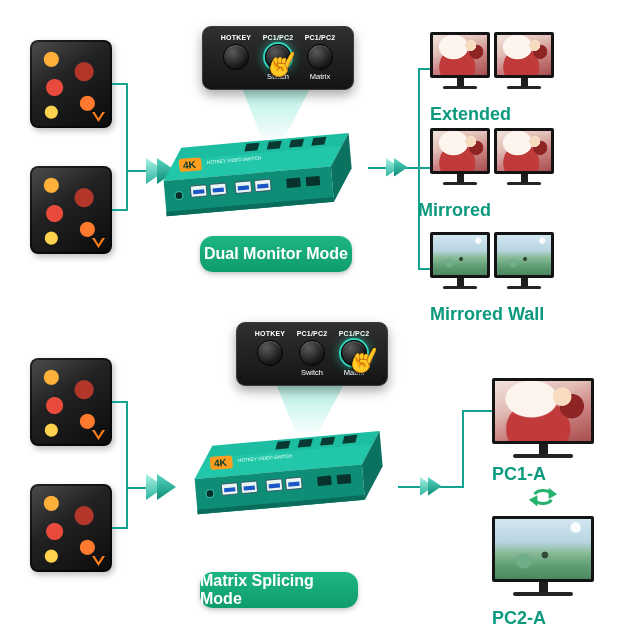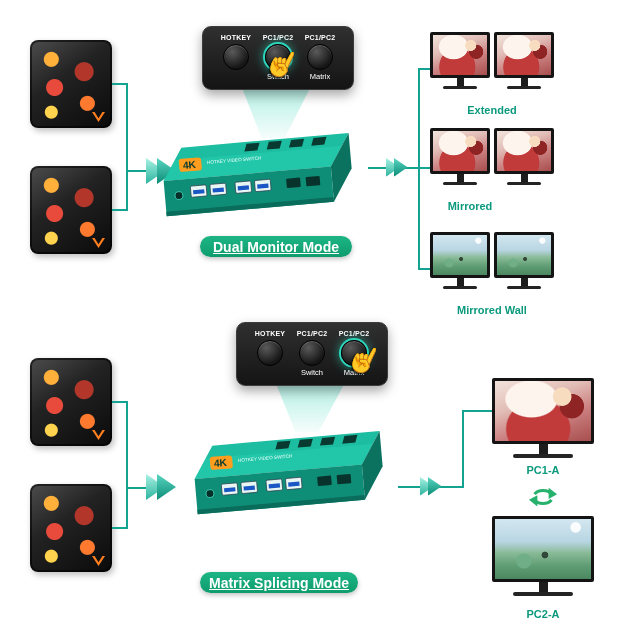--- a/index.html
+++ b/index.html
@@ -30,41 +30,41 @@
     display:flex;justify-content:space-between;padding:7px 12px 3px;box-sizing:border-box;z-index:5;}
   .co-col{display:flex;flex-direction:column;align-items:center;width:48px;}
   .co-label{font-size:7px;font-weight:bold;color:#fff;white-space:nowrap;letter-spacing:.2px;}
   .co-btn{width:24px;height:24px;border-radius:50%;margin-top:3px;border:1px solid #000;
     background:radial-gradient(circle at 35% 28%,#5a5a5a,#161616 70%);
     box-shadow:inset 0 1px 1px rgba(255,255,255,.22);}
   .co-btn.active{box-shadow:0 0 0 2px rgba(45,226,197,.9),0 0 10px 3px rgba(45,226,197,.45),inset 0 1px 1px rgba(255,255,255,.22);}
   .co-sub{font-size:7.5px;color:#fff;margin-top:2px;}
   .hand{position:absolute;font-size:27px;line-height:1;color:#fff;transform:rotate(26deg);
     text-shadow:0 1px 2px rgba(0,0,0,.9);z-index:6;}
-  .mode-pill{position:absolute;height:21px;border-radius:13px;color:#fff;font-weight:bold;font-size:14px;
+  .mode-pill{position:absolute;height:36px;border-radius:13px;color:#fff;font-weight:bold;font-size:16px;
     display:flex;align-items:center;justify-content:center;
-    background:linear-gradient(180deg,#1db584,#0f9c6d);box-shadow:0 2px 5px rgba(0,0,0,.25);text-decoration:underline;}
+    background:linear-gradient(180deg,#1db584,#0f9c6d);box-shadow:0 2px 5px rgba(0,0,0,.25);}
   .monitor{position:absolute;width:var(--w);}
   .screen{width:100%;height:var(--h);border:3px solid #141414;border-radius:2px;box-sizing:border-box;background:#000;}
   .neck{width:7px;height:8px;background:#1d1d1d;margin:0 auto;}
   .monitor.lg .neck{height:10px;width:9px;}
   .base{width:calc(var(--w)*.58);height:3px;background:#242424;border-radius:2px;margin:0 auto;}
   .monitor.lg .base{height:4px;}
   .screen.photo{background:
       radial-gradient(circle at 70% 26%, #f8dcc0 0 11%, rgba(0,0,0,0) 12%),
       radial-gradient(circle at 80% 42%, #8e2424 0 14%, rgba(0,0,0,0) 15%),
       radial-gradient(ellipse at 38% 30%, #fdf4ee 0 30%, rgba(0,0,0,0) 32%),
       radial-gradient(ellipse at 45% 80%, #c23b3b 0 42%, rgba(0,0,0,0) 44%),
       linear-gradient(160deg,#f1e4dc 0%,#e2bcb6 35%,#ca7e7e 65%,#a84e4e 100%);}
   .screen.game{background:
       radial-gradient(circle at 84% 14%, rgba(255,255,255,.9) 0 5%, rgba(0,0,0,0) 6%),
       radial-gradient(circle at 52% 60%, #32493a 0 5%, rgba(0,0,0,0) 6%),
       radial-gradient(circle at 30% 70%, #6fae86 0 9%, rgba(0,0,0,0) 10%),
       linear-gradient(180deg,#d3e7f0 0%,#b8d5e3 38%,#8abb98 56%,#5f9d73 78%,#4b8861 100%);}
-  .out-label{position:absolute;text-align:center;color:#0c9a7e;font-weight:bold;font-size:11px;}
+  .out-label{position:absolute;color:#0c9a7e;font-weight:bold;font-size:18px;}
   .swap{position:absolute;width:30px;height:30px;}
 </style>
 </head>
 <body>
 
 <div class="pc-tower" style="left:30px;top:40px"></div>
 <div class="pc-tower" style="left:30px;top:166px"></div>
 
 <div class="line" style="left:112px;top:83px;width:16px;height:2px"></div>
 <div class="line" style="left:112px;top:209px;width:16px;height:2px"></div>
@@ -151,21 +151,21 @@
 <div class="monitor" style="left:430px;top:128px;--w:60px;--h:46px">
   <div class="screen photo"></div>
   <div class="neck"></div>
   <div class="base"></div>
 </div>
 <div class="monitor" style="left:494px;top:128px;--w:60px;--h:46px">
   <div class="screen photo"></div>
   <div class="neck"></div>
   <div class="base"></div>
 </div>
-<div class="out-label" style="left:408px;top:200px;width:124px">Mirrored</div>
+<div class="out-label" style="left:418px;top:200px;width:124px">Mirrored</div>
 
 <div class="monitor" style="left:430px;top:232px;--w:60px;--h:46px">
   <div class="screen game"></div>
   <div class="neck"></div>
   <div class="base"></div>
 </div>
 <div class="monitor" style="left:494px;top:232px;--w:60px;--h:46px">
   <div class="screen game"></div>
   <div class="neck"></div>
   <div class="base"></div>

